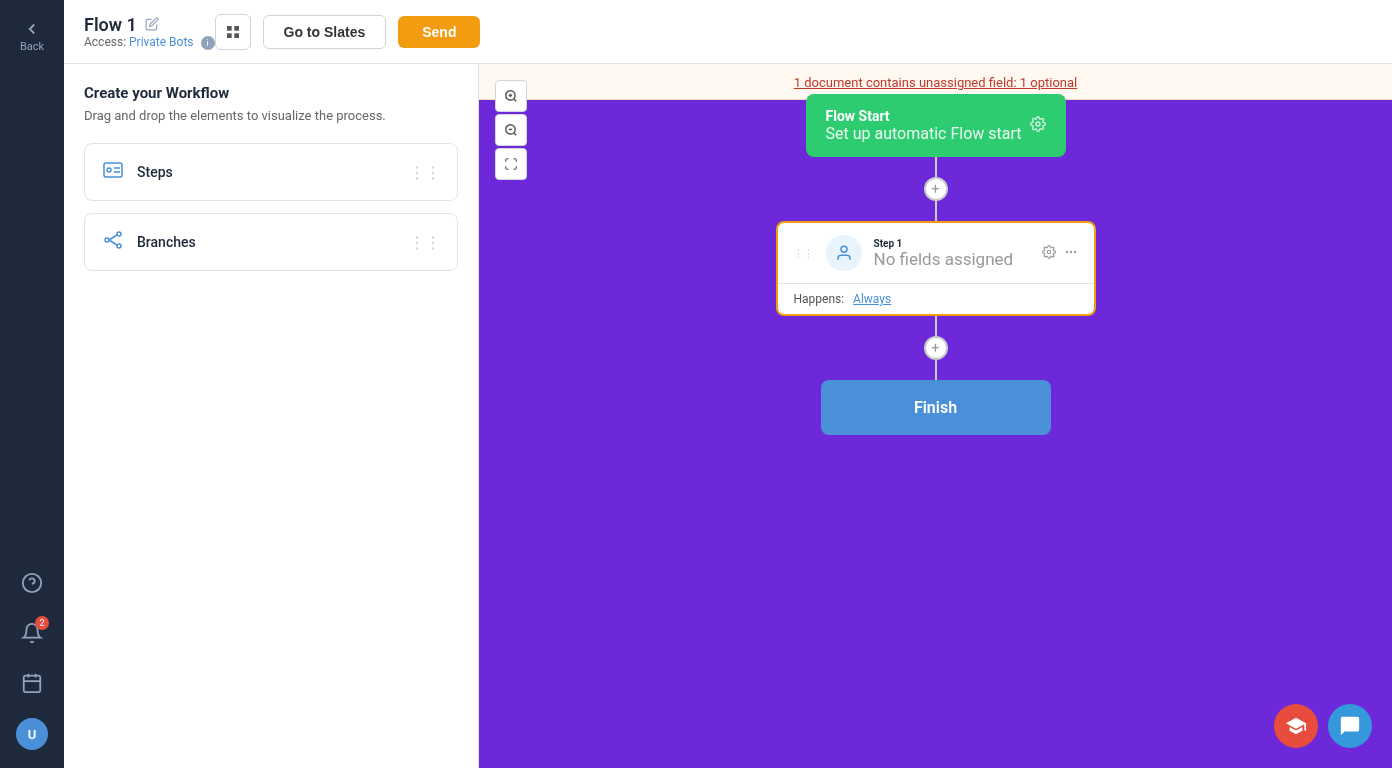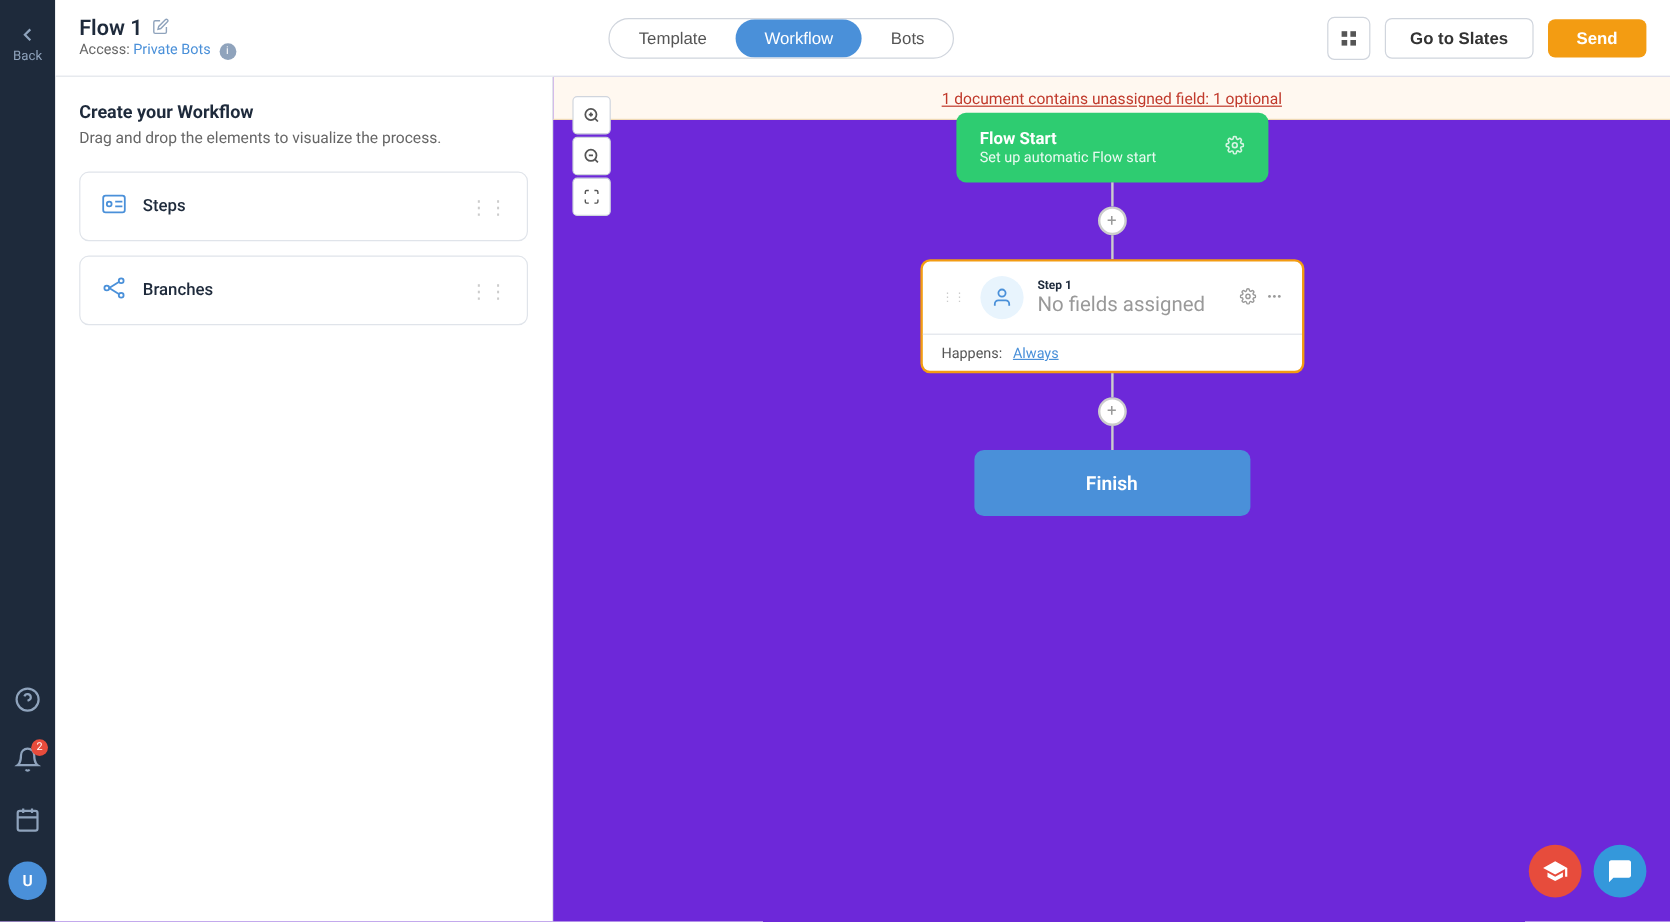--- a/index.html
+++ b/index.html
@@ -1,20 +1,20 @@
 <!DOCTYPE html>
 <html><head>
   <meta charset="utf-8">
   <style>
     * { box-sizing: border-box; margin: 0; padding: 0; }
     body { font-family: -apple-system, BlinkMacSystemFont, 'Segoe UI', Roboto, sans-serif; display: flex; height: 768px; width: 1392px; overflow: hidden; background: #f5f6f8; }
 
     
     .sidebar {
-      width: 46px;
+      width: 64px;
       background: #1e2a3b;
       display: flex;
       flex-direction: column;
       align-items: center;
       padding: 12px 0;
       gap: 8px;
       flex-shrink: 0;
     }
     .sidebar-back {
       display: flex;
@@ -294,21 +294,21 @@
       background: #2ecc71;
       color: white;
       border-radius: 8px;
       padding: 14px 20px;
       width: 260px;
       display: flex;
       align-items: center;
       justify-content: space-between;
     }
     .flow-node-start-text .title { font-weight: 700; font-size: 14px; }
-    .flow-node-start-text .sub { font-size: 12px; opacity: 0.9; }
+    .flow-node-start-text .sub { font-size: 16px; opacity: 0.9; }
     .flow-node-start .gear { cursor: pointer; color: rgba(255,255,255,0.8); }
 
     .connector {
       display: flex;
       flex-direction: column;
       align-items: center;
     }
     .connector-line {
       width: 2px;
       height: 20px;
@@ -454,27 +454,20 @@
           </svg>
         </span>
       </div>
       <div class="access-line">
         <span>Access:</span>
         <a>Private Bots</a>
         <span class="info-icon">i</span>
       </div>
     </div>
 
-    <div class="header-center">
-      <div class="tab-group">
-        <button class="tab-btn">Template</button>
-        <button class="tab-btn active">Workflow</button>
-        <button class="tab-btn">Bots</button>
-      </div>
-    </div>
 
     <div class="header-actions">
       <button class="grid-btn">
         <svg width="16" height="16" viewBox="0 0 24 24" fill="currentColor">
           <rect x="3" y="3" width="7" height="7"></rect>
             <rect x="14" y="3" width="7" height="7"></rect>
           <rect x="3" y="14" width="7" height="7"></rect>
             <rect x="14" y="14" width="7" height="7"></rect>
         </svg>
       </button>

